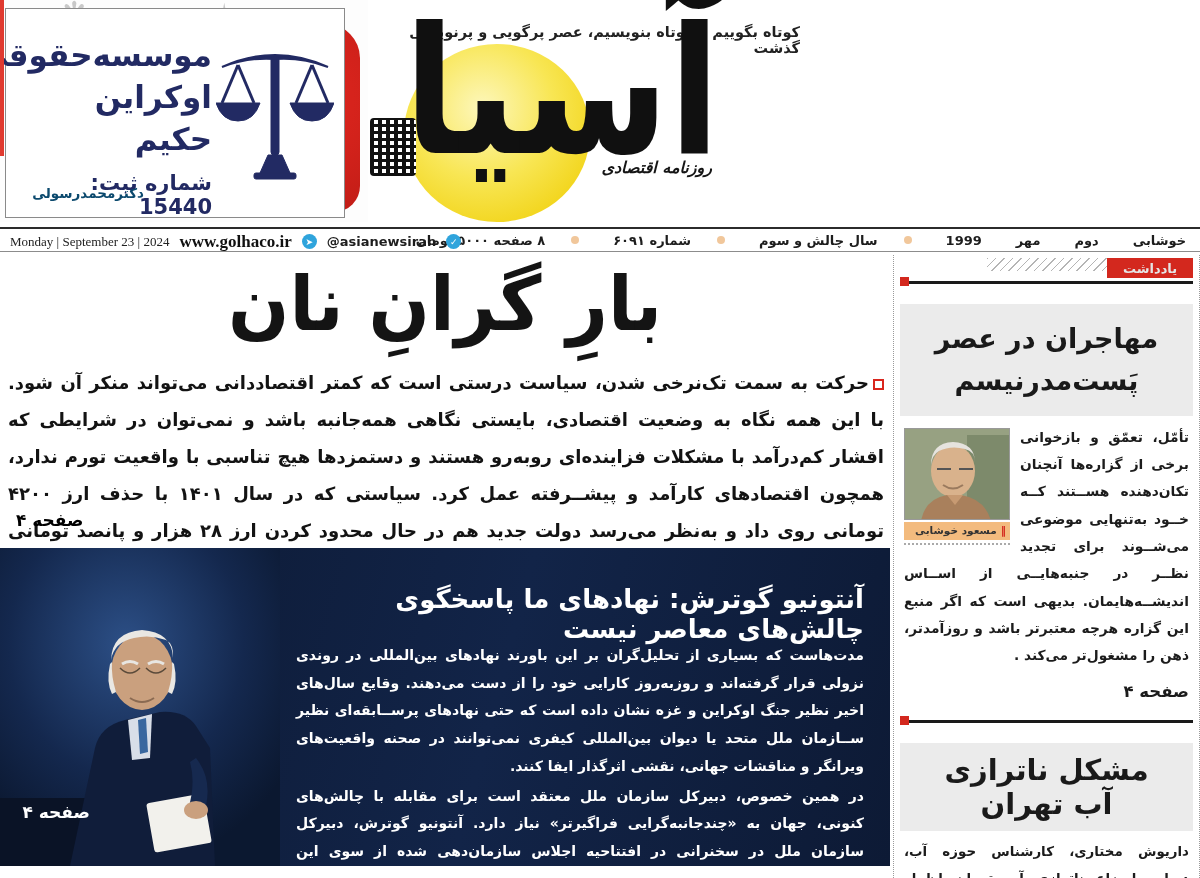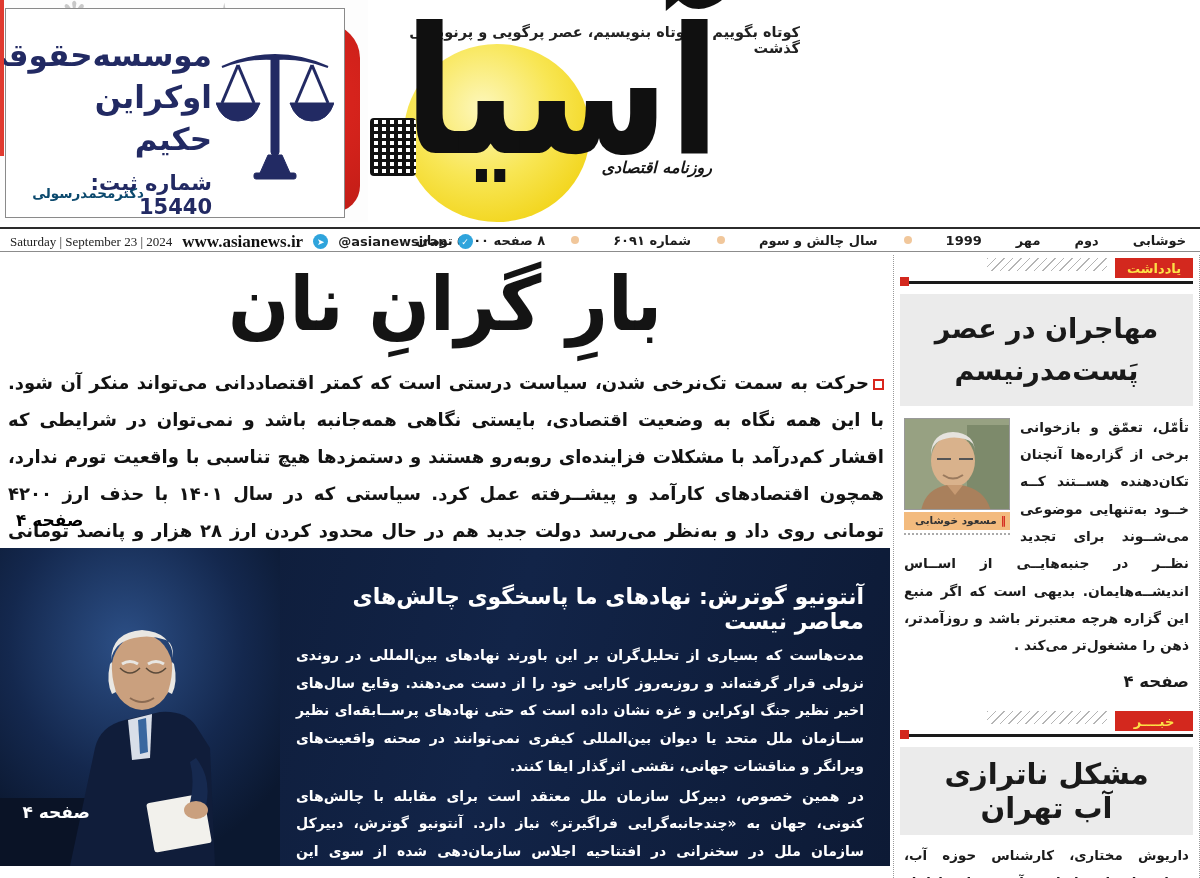--- a/index.html
+++ b/index.html
@@ -80,37 +80,37 @@
     font-size:72px; font-weight:bold; color:#141414; transform:scaleY(1.05); }
   .lead-body { position:absolute; top:112px; right:6px; left:8px; text-align:justify; text-align-last:center;
     font-size:18px; font-weight:bold; line-height:2.06; color:#131313; }
   .sq-bullet { display:inline-block; width:11px; height:11px; border:2.5px solid #d9261d; margin-left:4px; vertical-align:-1px; }
   .lead-pageref { position:absolute; top:258px; left:16px; font-size:17px; font-weight:bold; }
 
   
   .navy-box { position:absolute; top:296px; right:0; width:890px; height:318px;
     background:linear-gradient(105deg,#0c1831 0%, #122448 55%, #0d1a35 100%); color:#fff; }
   .gut-photo { position:absolute; left:0; top:0; width:280px; height:318px; overflow:hidden; }
-  .gut-headline { position:absolute; right:26px; left:292px; top:36px; font-size:22px; font-weight:bold; }
+  .gut-headline { position:absolute; right:26px; left:292px; top:36px; font-size:26px; font-weight:bold; }
   .gut-body { position:absolute; right:26px; left:296px; top:94px; font-size:14px; font-weight:bold;
     line-height:1.98; text-align:justify; }
   .gut-body p + p { margin-top:2px; }
   .gut-pageref { position:absolute; right:800px; bottom:44px; font-size:17px; font-weight:bold; white-space:nowrap; }
 
   
   .sidebar { position:absolute; right:0; top:255px; width:307px; height:623px;
     border-right:1px dotted #9a9a9a; border-left:1px dotted #9a9a9a; padding:0 6px; }
   .sec-head { position:relative; height:21px; margin-top:3px; }
-  .sec-label { position:absolute; right:0; top:0; width:78px; height:20px; background:#d3281e;
-    color:#fde047; font-size:13px; font-weight:bold; display:flex; align-items:center; justify-content:center; }
+  .sec-label { position:absolute; right:0; top:0; width:86px; height:20px; background:#d3281e;
+    color:#e5e5e5; font-size:13px; font-weight:bold; display:flex; align-items:center; justify-content:center; }
   .sec-hatch { position:absolute; right:86px; top:0; width:120px; height:13px;
     background:repeating-linear-gradient(135deg,#b5b5b5 0 1px, transparent 1px 6px); }
   .sec-rule { position:relative; height:3px; background:#1a1a1a; margin-top:2px; }
   .sec-rule .rsq { position:absolute; left:0; top:-4px; width:9px; height:9px; background:#d3281e; }
-  .gray-title { background:#ebebeb; margin-top:10px; text-align:center; font-weight:bold; color:#1a1a1a; }
+  .gray-title { background:#ebebeb; margin-top:20px; text-align:center; font-weight:bold; color:#1a1a1a; }
   .note-title { padding:14px 10px; font-size:27px; line-height:1.55; }
   .note-title span { display:inline-block; max-width:230px; }
   .art-body { font-size:13.8px; font-weight:bold; line-height:1.98; text-align:justify; color:#1c1c1c; padding:8px 4px 0 4px; }
   .photo-block { float:left; width:106px; margin:4px 10px 4px 0; border-bottom:2px dotted #aaa; padding-bottom:3px; }
   .photo-frame { width:106px; height:92px; border:1px solid #999; overflow:hidden; }
   .photo-cap { margin-top:2px; background:#f3bb7e; height:18px; font-size:10.5px; font-weight:bold;
     display:flex; align-items:center; gap:4px; padding:0 4px; color:#333; }
   .cap-mark { color:#d3281e; font-weight:bold; }
   .pageref { font-size:16.5px; font-weight:bold; margin:6px 0 10px 0; }
   .news-title { padding:10px 22px; font-size:29px; }
@@ -208,22 +208,22 @@
     <span class="db-item">دوم</span>
     <span class="db-item">مهر</span>
     <span class="db-item">1999</span>
     <span class="db-dot"></span>
     <span class="db-item">سال چالش و سوم</span>
     <span class="db-dot"></span>
     <span class="db-item">شماره ۶۰۹۱</span>
     <span class="db-dot"></span>
     <span class="db-item">۸ صفحه ۵۰۰۰ تومان</span>
     <div class="db-left">
-      <span class="db-en">Saturday | September 23 | 2024</span>
-      <span class="db-site">www.asianews.ir</span>
+      <span class="db-en">Monday | September 23 | 2024</span>
+      <span class="db-site">www.golhaco.ir</span>
       <span class="badge">➤</span>
       <span style="font-size:13px;font-weight:bold;">@asianewsiran</span>
       <span class="badge">✓</span>
     </div>
   </div>
 
   <div class="main-col">
     <div class="lead-headline">بارِ گرانِ نان</div>
     <div class="lead-body"><span class="sq-bullet"></span><span>حرکت به سمت تک‌نرخی شدن، سیاست درستی است که کمتر اقتصاددانی می‌تواند منکر آن شود. با این همه نگاه به وضعیت اقتصادی، بایستی نگاهی همه‌جانبه باشد و نمی‌توان در شرایطی که اقشار کم‌درآمد با مشکلات فزاینده‌ای روبه‌رو هستند و دستمزدها هیچ تناسبی با واقعیت تورم ندارد، همچون اقتصادهای کارآمد و پیشــرفته عمل کرد. سیاستی که در سال ۱۴۰۱ با حذف ارز ۴۲۰۰ تومانی روی داد و به‌نظر می‌رسد دولت جدید هم در حال محدود کردن ارز ۲۸ هزار و پانصد تومانی برای برخی کالاهای اساسی است، زمینه فشار بیشتر بر طبقات فرودست و افزایش اثرات تورمی را ایجاد کند.</span></div>
     <div class="lead-pageref">صفحه ۴</div>
@@ -290,24 +290,20 @@
         </div>
         <div class="photo-cap">
           <span class="cap-mark">‖</span>
           <span>مسعود خوشابی</span>
         </div>
       </div>
       <span>تأمّل، تعمّق و بازخوانی برخی از گزاره‌ها آنچنان تکان‌دهنده هســتند کــه خــود به‌تنهایی موضوعی می‌شــوند برای تجدید نظــر در جنبه‌هایــی از اســاس اندیشــه‌هایمان. بدیهی است که اگر منبع این گزاره هرچه معتبرتر باشد و روزآمدتر، ذهن را مشغول‌تر می‌کند .</span>
       <div class="pageref">صفحه ۴</div>
     </div>
 
-    <div class="sec-head">
-      <div class="sec-hatch"></div>
-      <div class="sec-label">خبــــر</div>
-    </div>
     <div class="sec-rule">
         <span class="rsq"></span>
       </div>
     <div class="gray-title news-title">مشکل ناترازی آب تهران</div>
     <div class="art-body news-body">داریوش مختاری، کارشناس حوزه آب، درباره اوضاع ناترازی آب تهران اظهار داشــت: «مبحث آب شهری و روستایی و مشخصا تهران موضوع پیچیده‌ای است. ما ظرفیت پنهانی برای تراز شدن در حوزه آب را داریم و آن هم کاهش مصرف اســت. در طرف کاهش مصرف، ظرفیتــی داریم که از آن استفاده نکرده‌ایم، یعنی می‌توانیم با مدیریت مصرف بین ۲۰ تا ۴۰ درصد مصرف آب را کاهش دهیم و این باعث می‌شود بخش عمده دغدغه را حل کرده و درواقع به تراز برسیم.» این کارشناس حوزه آب در گفت‌وگو با ایلنا گفت: «ما باید ابزارهای کاهش مصرف ۲۰ تا ۴۰ درصد برای ...</div>
 
   </div>
 
 </div>
 

